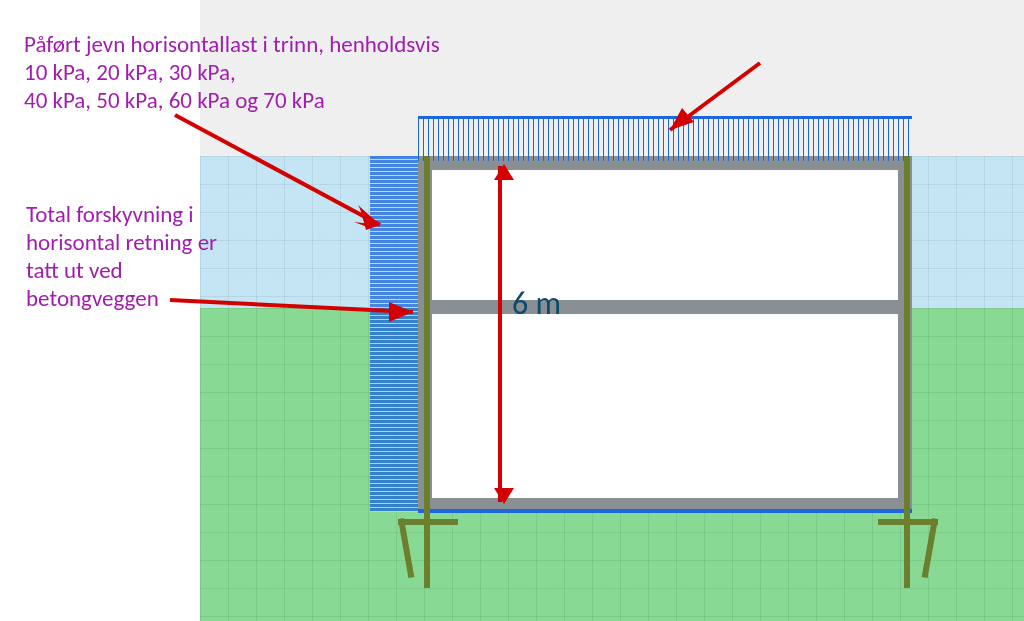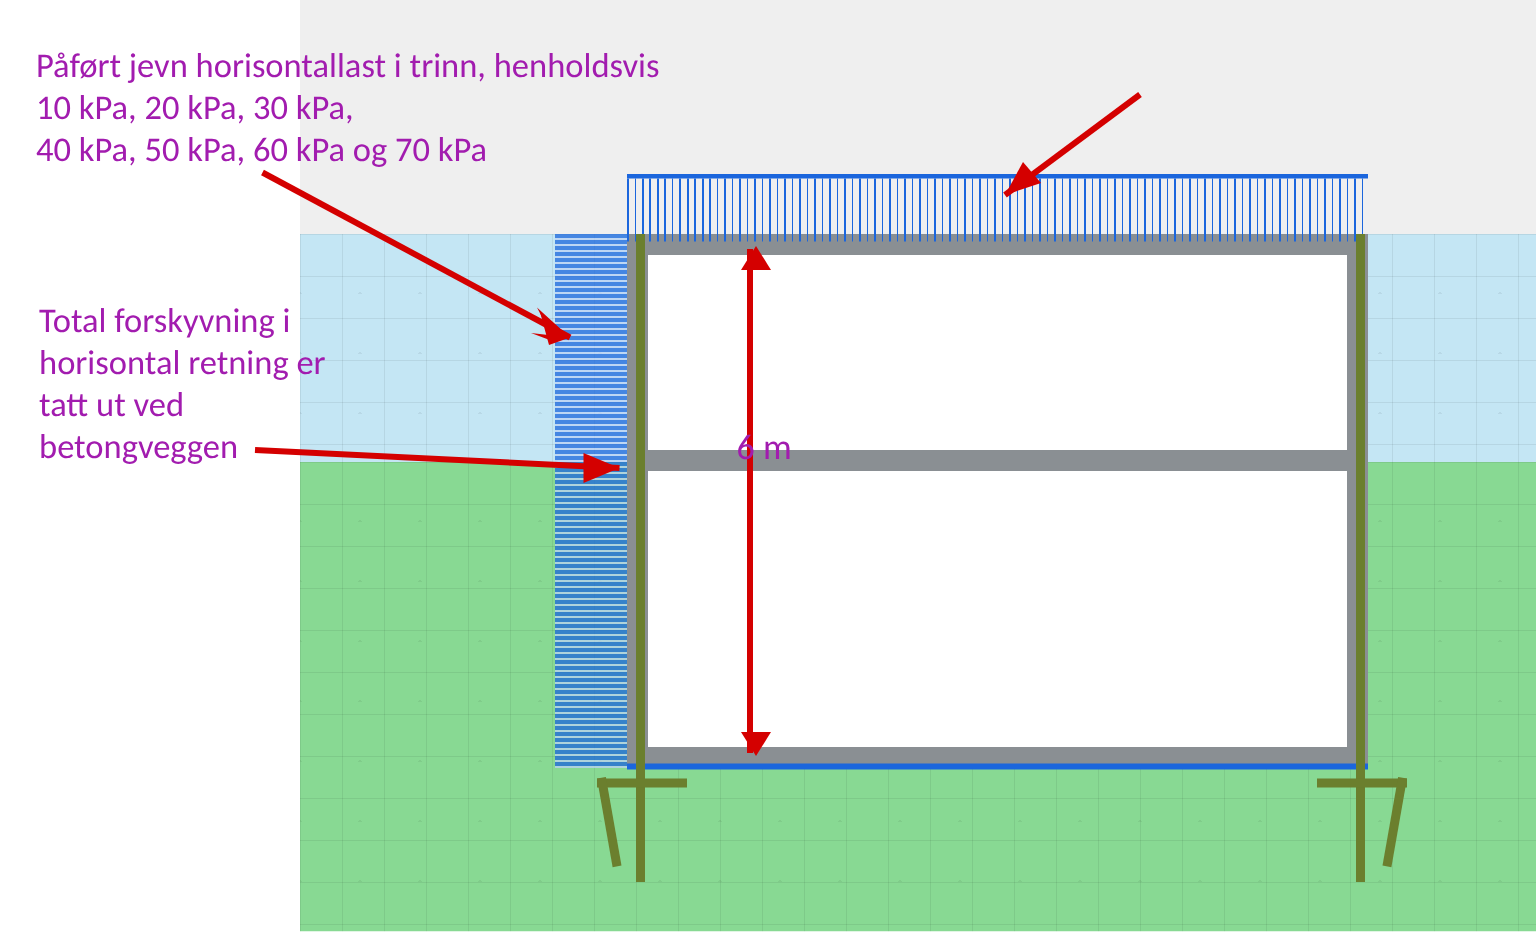--- a/index.html
+++ b/index.html
@@ -89,22 +89,22 @@
     position:absolute; left:498px; top:166px; width:0; height:336px;
     border-left:4px solid #d40000;
   }
   .dim-line::before, .dim-line::after {
     content:""; position:absolute; left:-8px; width:0; height:0;
     border-left:10px solid transparent; border-right:10px solid transparent;
   }
   .dim-line::before { top:-2px;  border-bottom:16px solid #d40000; }
   .dim-line::after  { bottom:-2px; border-top:16px solid #d40000; }
   .dim-label {
-    position:absolute; left:491px; top:284px;
-    color:#a21caf; font-size:24px; font-weight:400;
+    position:absolute; left:512px; top:284px;
+    color:#0c4a6e; font-size:32px; font-weight:400;
   }
 
   
   .anno {
     position:absolute;
     color:#a21caf;
     font-size:23px;
     line-height:1.22;
   }
   .anno.a1 { left:24px;  top:30px;  width:460px; }

